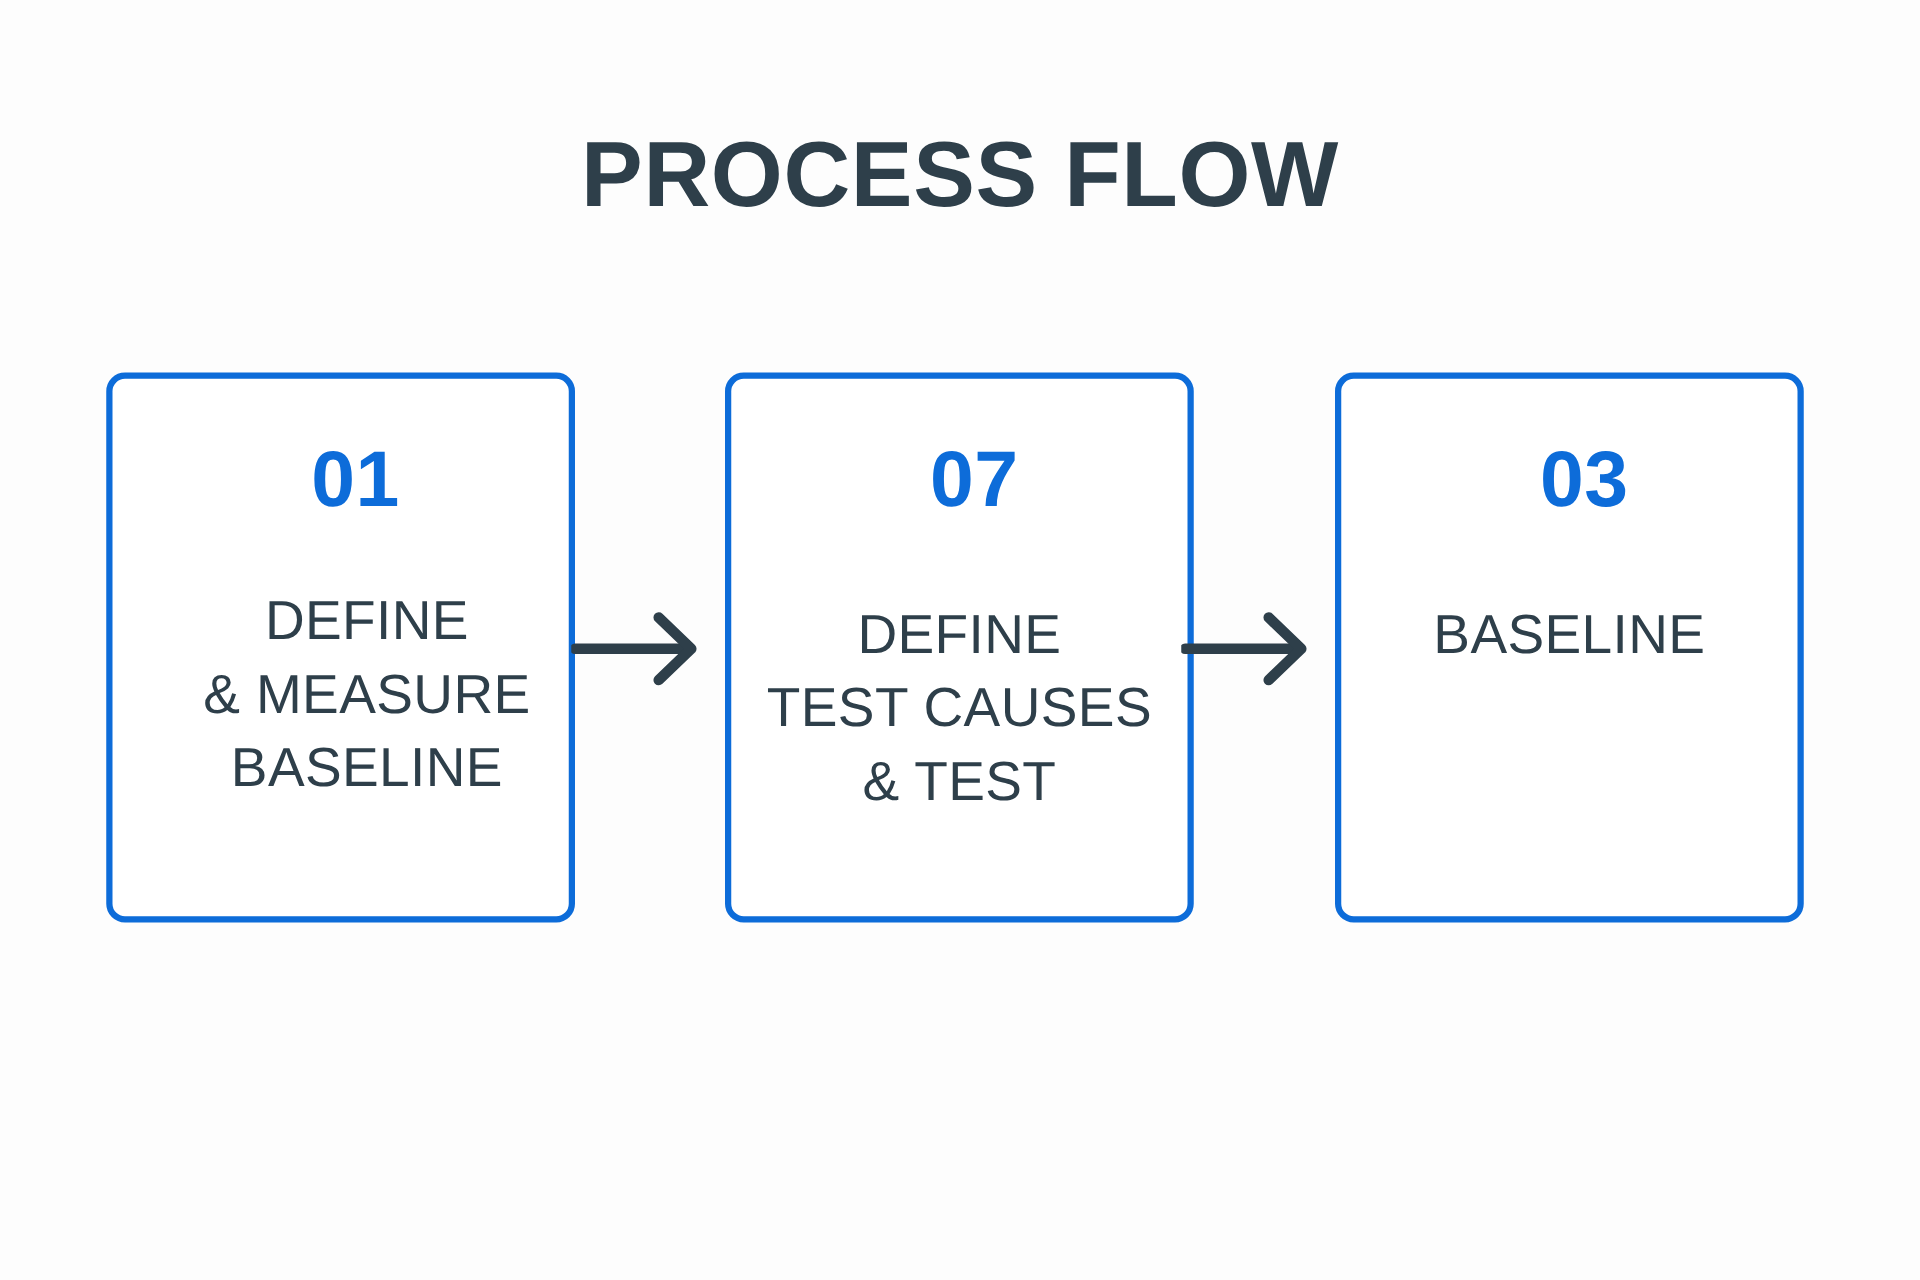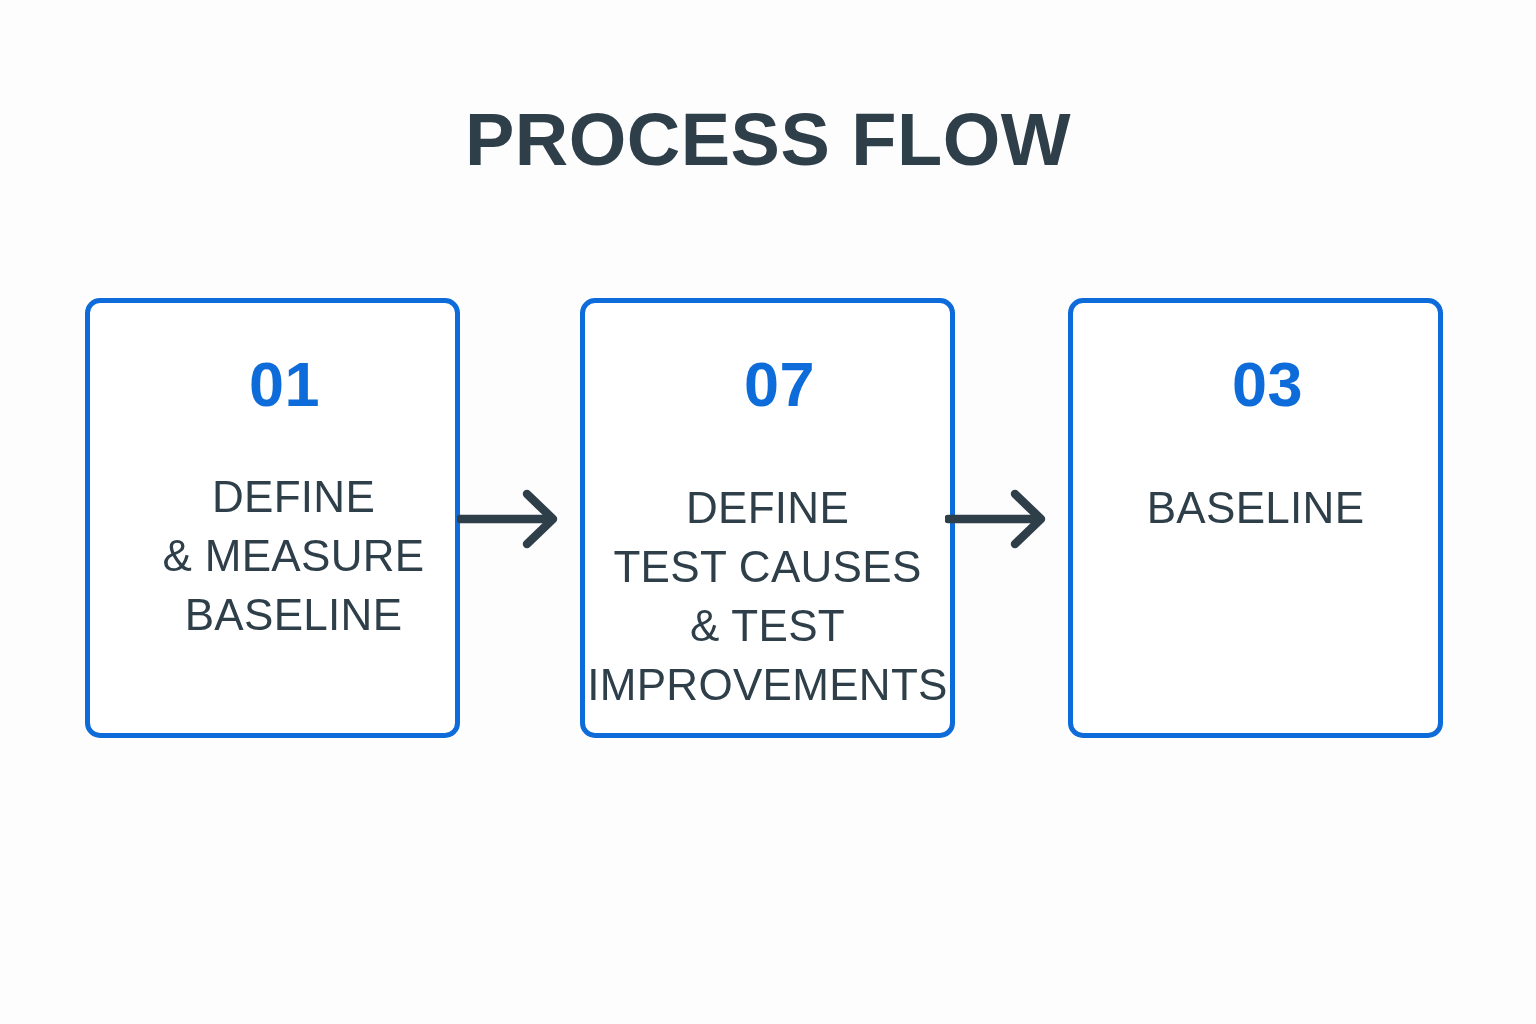--- a/index.html
+++ b/index.html
@@ -127,21 +127,20 @@
         </g>
       </svg>
     </div>
 
     <div class="step-box" id="step-box-2">
       <div class="step-number">07</div>
       <div class="step-lines" id="step-lines-2">
         <span class="step-line">DEFINE</span>
         <span class="step-line">TEST CAUSES</span>
         <span class="step-line">&amp; TEST</span>
-        <span class="step-line">IMPROVEMENTS</span>
       </div>
     </div>
 
     <div class="flow-arrow" id="flow-arrow-2">
       <svg width="105" height="62" viewBox="0 0 105 62" xmlns="http://www.w3.org/2000/svg">
         <g stroke="#2e3f4a" stroke-width="8.5" fill="none" stroke-linecap="round" stroke-linejoin="round">
           <line x1="3" y1="31" x2="88" y2="31"></line>
           <polyline points="70,6 96,31 70,56"></polyline>
         </g>
       </svg>

